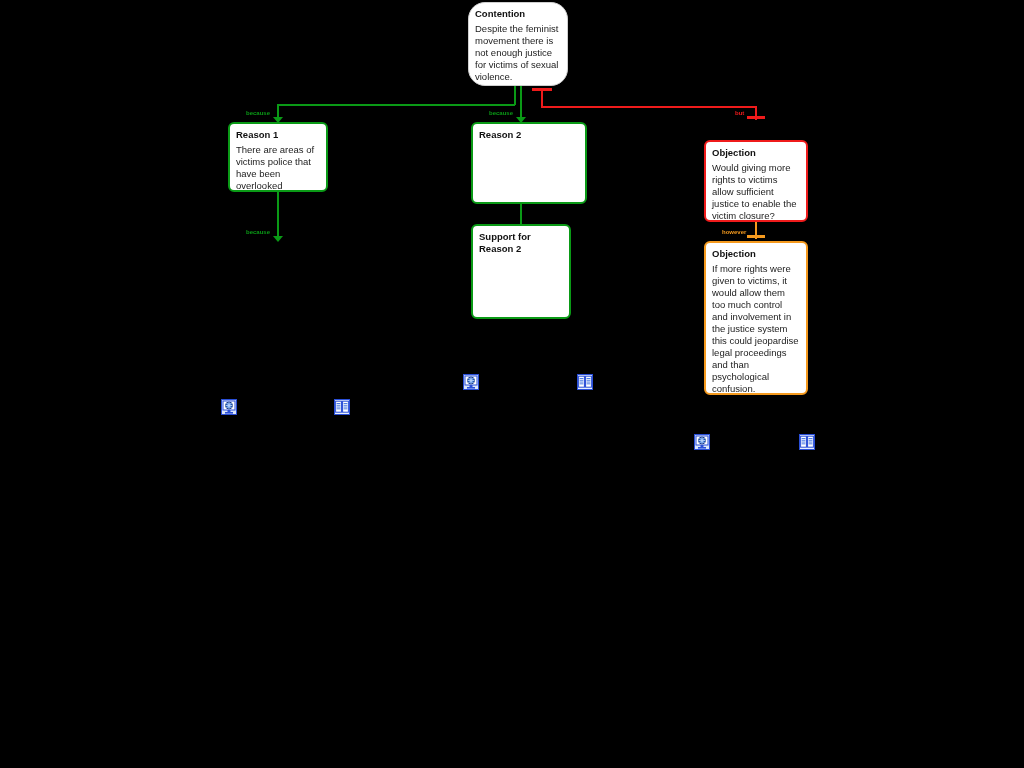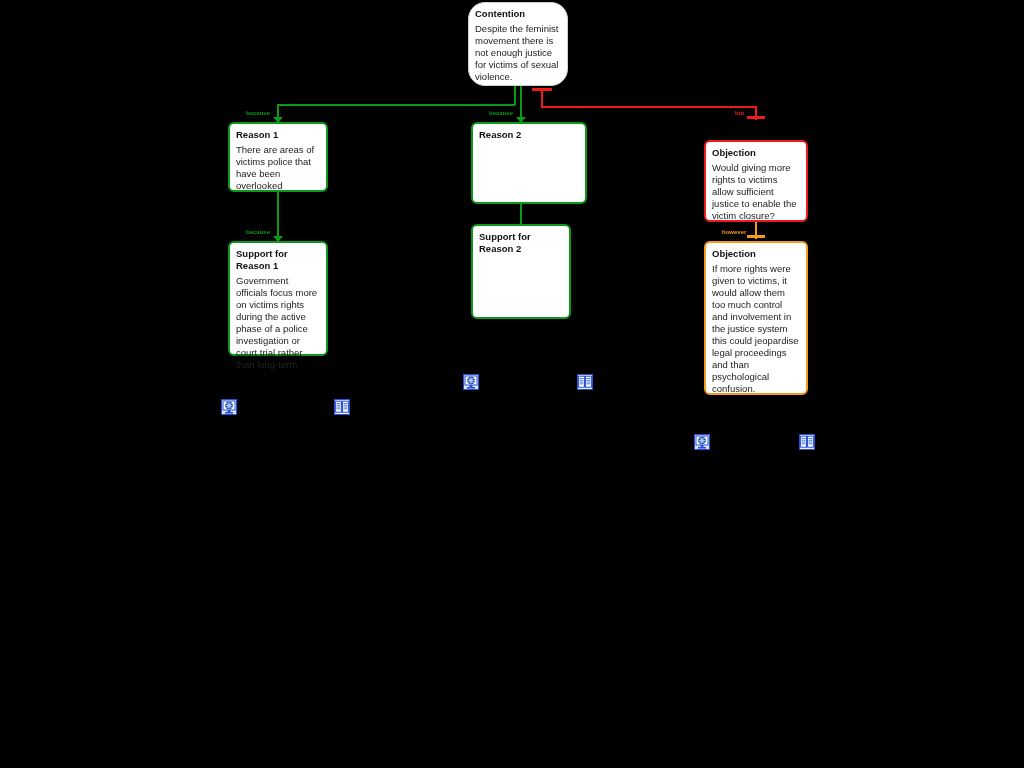--- a/index.html
+++ b/index.html
@@ -124,24 +124,20 @@
 
   <div class="node green" style="left:471px; top:122px; width:116px; height:82px;">
     <div class="title">Reason 2</div>
   </div>
 
   <div class="node red" style="left:704px; top:140px; width:104px; height:82px;">
     <div class="title">Objection</div>
     <div class="body">Would giving more rights to victims allow sufficient justice to enable the victim closure?</div>
   </div>
 
-  <div class="node green" style="left:228px; top:241px; width:100px; height:115px;">
-    <div class="title">Support for Reason 1</div>
-    <div class="body">Government officials focus more on victims rights during the active phase of a police investigation or court trial rather than long-term</div>
-  </div>
 
   <div class="node green" style="left:471px; top:224px; width:100px; height:95px;">
     <div class="title">Support for Reason 2</div>
   </div>
 
   <div class="node orange" style="left:704px; top:241px; width:104px; height:154px;">
     <div class="title">Objection</div>
     <div class="body">If more rights were given to victims, it would allow them too much control and involvement in the justice system this could jeopardise legal proceedings and than psychological confusion.</div>
   </div>
 

